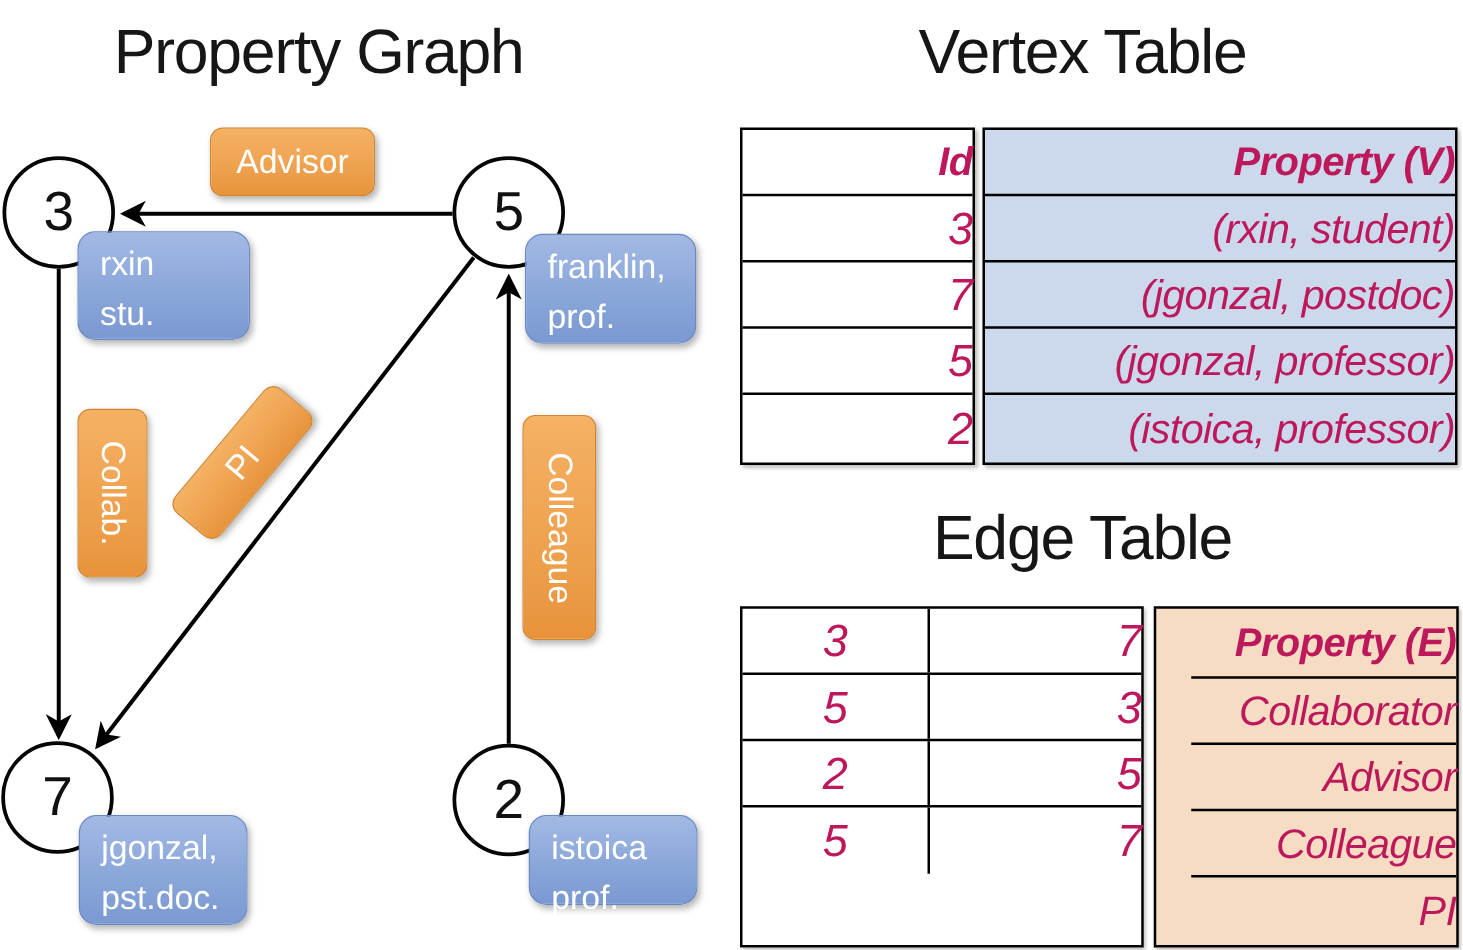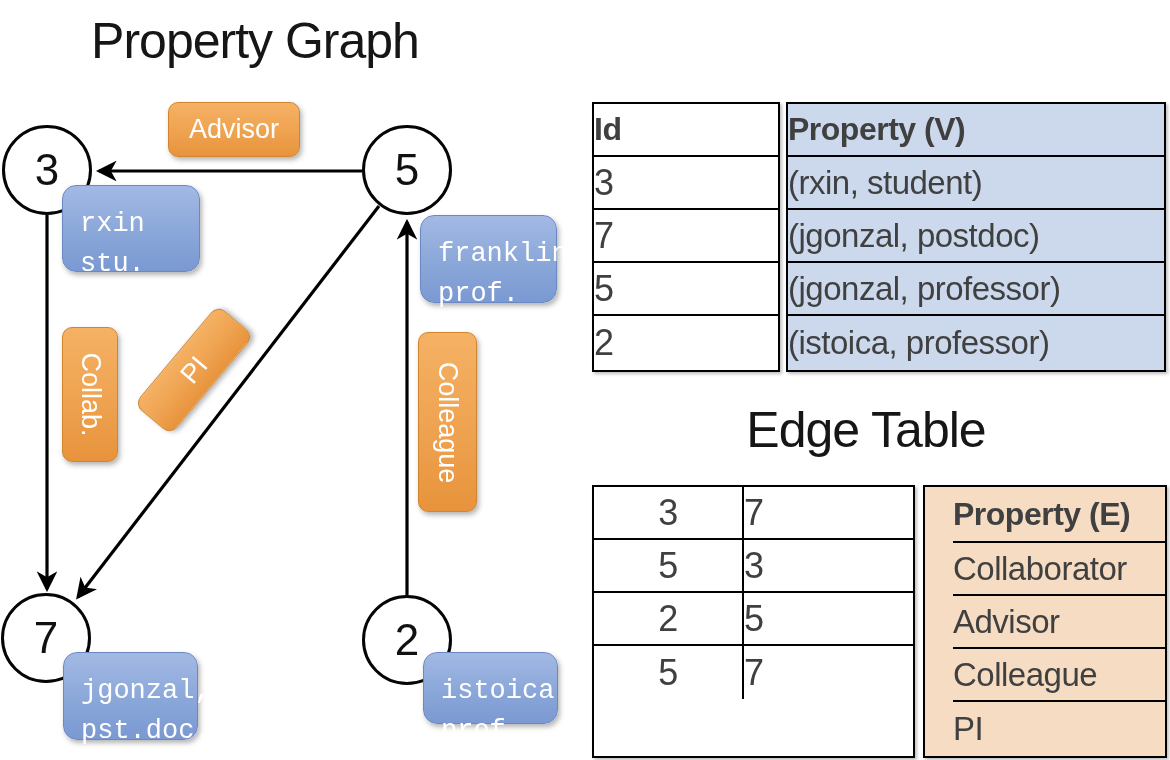--- a/index.html
+++ b/index.html
@@ -16,23 +16,22 @@
   .node {
     position:absolute; width:90px; height:90px; box-sizing:border-box;
     border:3.5px solid #050505; border-radius:50%; background:#fff;
     display:flex; align-items:center; justify-content:center;
     font-size:44px; color:#111; z-index:2;
   }
   .vlabel {
     position:absolute; box-sizing:border-box; z-index:3;
     border-radius:14px; border:1px solid #6a89c4;
     background:linear-gradient(180deg,#a3b9e4 0%, #8aa7d9 55%, #7b99d2 100%);
-    color:#fff; font-size:27px; line-height:40px; padding:18px 0 0 17px;
+    color:#fff; font-size:27px; line-height:40px; padding:5px 0 0 17px;
     box-shadow:2px 3px 5px rgba(90,90,90,0.45);
-    font-family:Liberation Mono, monospace;
   }
   .elabel {
     position:absolute; box-sizing:border-box; z-index:3;
     border-radius:10px; border:1px solid #d0862f;
     background:linear-gradient(180deg,#f5b164 0%, #efa452 50%, #e8933c 100%);
     color:#fff; font-size:27px; display:flex; align-items:center; justify-content:center;
     box-shadow:2px 3px 5px rgba(90,90,90,0.45);
   }
   .rot90 { transform:rotate(90deg); white-space:nowrap; }
   .pi-box { transform:rotate(-50deg); }
@@ -46,22 +45,22 @@
   .tbl.peach-fill { background:#f5dcc2;padding-left:28px; }
   .trow {
     display:flex; align-items:center; box-sizing:border-box;
     height:53px; border-bottom:2px solid #000;
   }
   .trow.hdr-row { height:56px; }
   .tbl.v .trow { height:53px; }
   .tbl.v .trow.hdr-row { height:53px; }
   .tbl .trow:last-child { border-bottom:none; }
   .tcell {
-    flex:1; text-align:left; font-size:33px; letter-spacing:-0.5px;
-    color:#404040; white-space:nowrap; overflow:visible;
+    flex:1; text-align:right; font-size:33px; letter-spacing:-0.5px;
+    color:#be185d; white-space:nowrap; overflow:visible;font-style:italic;
   }
   .tcell.num { font-size:36px; }
   .tcell.hdr { font-weight:bold; font-size:32px; }
   .cell-divider { border-right:2px solid #000; align-self:stretch; }
   .srccol { flex:0 0 148px; display:flex; align-items:center; justify-content:center; }
 </style>
 </head>
 <body>
 
 <div class="canvas">
@@ -90,21 +89,21 @@
     <span>7</span>
   </div>
   <div class="node" style="left:362px; top:595px;">
     <span>2</span>
   </div>
 
   <div class="vlabel" style="left:62px;  top:185px; width:138px; height:87px;">
     <div>rxin</div>
     <div>stu.</div>
   </div>
-  <div class="vlabel" style="left:420px; top:187px; width:137px; height:88px;margin-top:28px;">
+  <div class="vlabel" style="left:420px; top:187px; width:137px; height:88px;">
     <div>franklin,</div>
     <div>prof.</div>
   </div>
   <div class="vlabel" style="left:63px;  top:652px; width:135px; height:88px;">
     <div>jgonzal,</div>
     <div>pst.doc.</div>
   </div>
   <div class="vlabel" style="left:423px; top:652px; width:135px; height:72px;">
     <div>istoica</div>
     <div>prof.</div>
@@ -116,20 +115,21 @@
   <div class="elabel" style="left:62px; top:327px; width:56px; height:135px;">
     <span class="rot90">Collab.</span>
   </div>
   <div class="elabel pi-box" style="left:129px; top:346px; width:130px; height:48px;">
     <span>PI</span>
   </div>
   <div class="elabel" style="left:418px; top:332px; width:59px; height:180px;">
     <span class="rot90">Colleague</span>
   </div>
 
+  <div class="big-title" style="left:578px; top:12px; width:576px;">Vertex Table</div>
 
   <div class="tbl v" style="left:592px; top:102px; width:188px; height:270px;">
     <div class="trow hdr-row">
       <div class="tcell hdr">Id</div>
     </div>
     <div class="trow">
       <div class="tcell num">3</div>
     </div>
     <div class="trow">
       <div class="tcell num">7</div>

